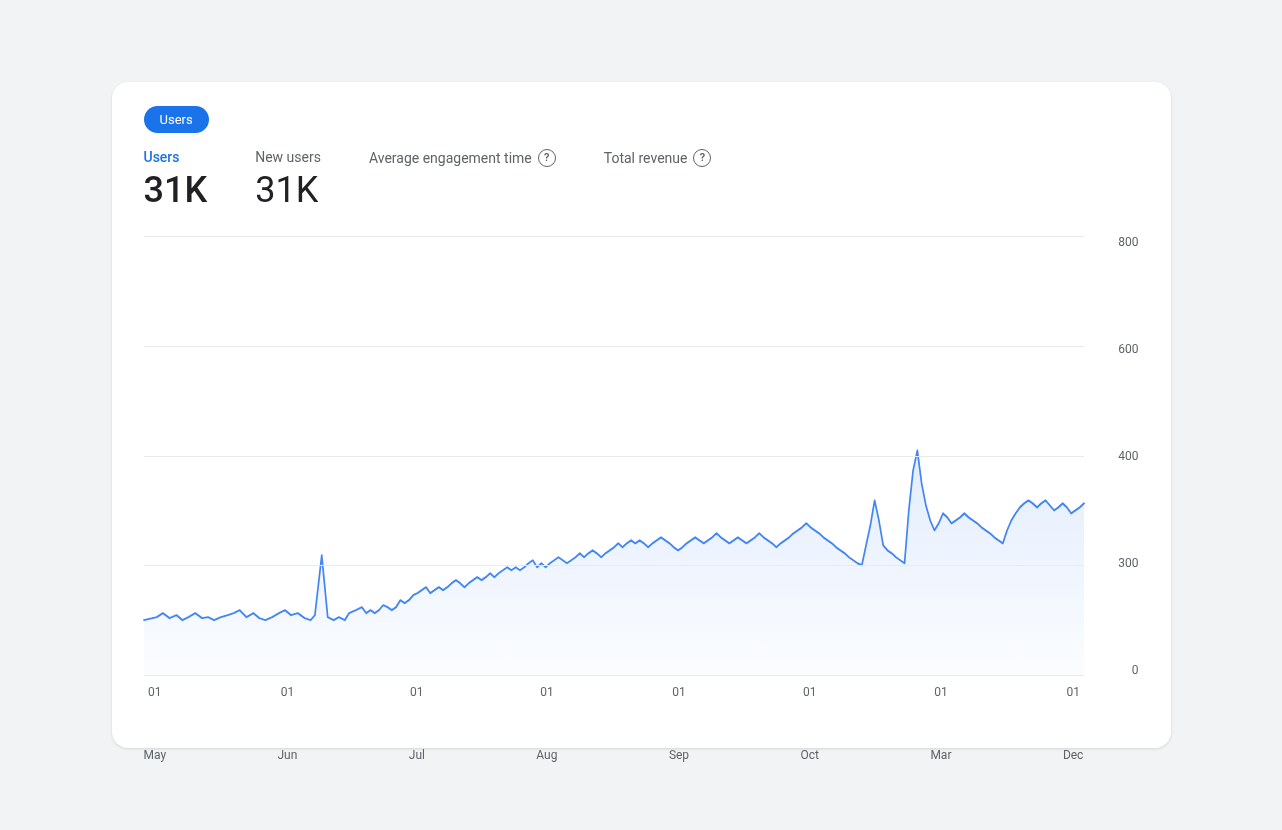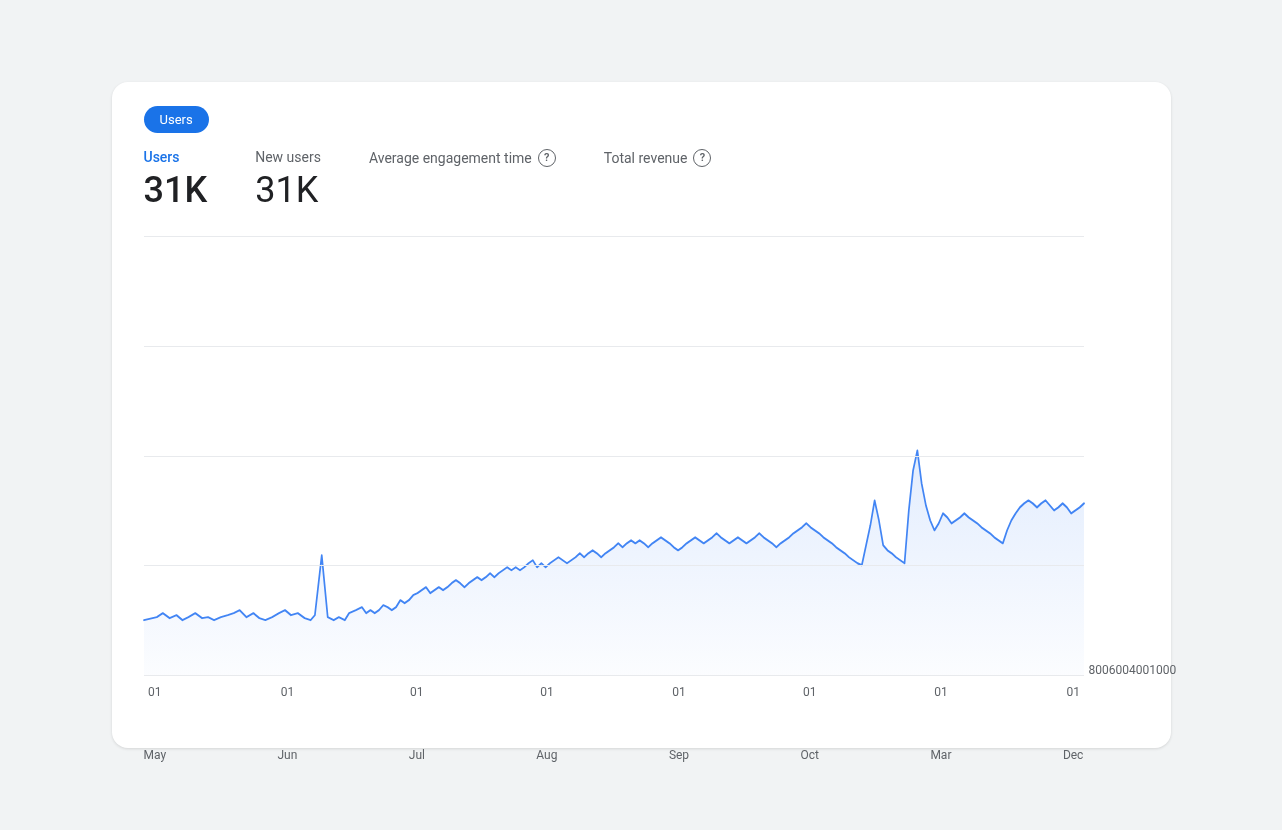--- a/index.html
+++ b/index.html
@@ -86,20 +86,21 @@
       width: 100%;
       height: 100%;
     }
     .y-axis {
       position: absolute;
       right: 0;
       top: 0;
       bottom: 40px;
       width: 50px;
       display: flex;
+      flex-direction: column;
       justify-content: space-between;
       align-items: flex-end;
     }
     .y-label {
       font-size: 12px;
       color: #5f6368;
       line-height: 1;
     }
     .chart-inner {
       position: absolute;
@@ -225,21 +226,21 @@
               845,310 850,290 855,265 860,285 865,310 870,315 875,318 880,322 885,325 890,328
               895,275 900,235 905,215 910,248 915,270 920,285 925,295 930,288 935,278 940,282 945,288 950,285 955,282 960,278 965,282 970,285 975,288 980,292 985,295 990,298 995,302 1000,305 1005,308 1010,295 1015,285 1020,278 1025,272 1030,268 1035,265 1040,268 1045,272 1050,268 1055,265 1060,270 1065,275 1070,272 1075,268 1080,272 1085,278 1090,275 1095,272 1100,268
             "></polyline>
         </svg>
       </div>
 
       <div class="y-axis">
         <span class="y-label">800</span>
         <span class="y-label">600</span>
         <span class="y-label">400</span>
-        <span class="y-label">100</span>
+        <span class="y-label">300</span>
         <span class="y-label">0</span>
       </div>
 
       <div class="x-axis">
         <div class="x-label">
           <span>01</span>
           <span>May</span>
         </div>
         <div class="x-label">
           <span>01</span>

